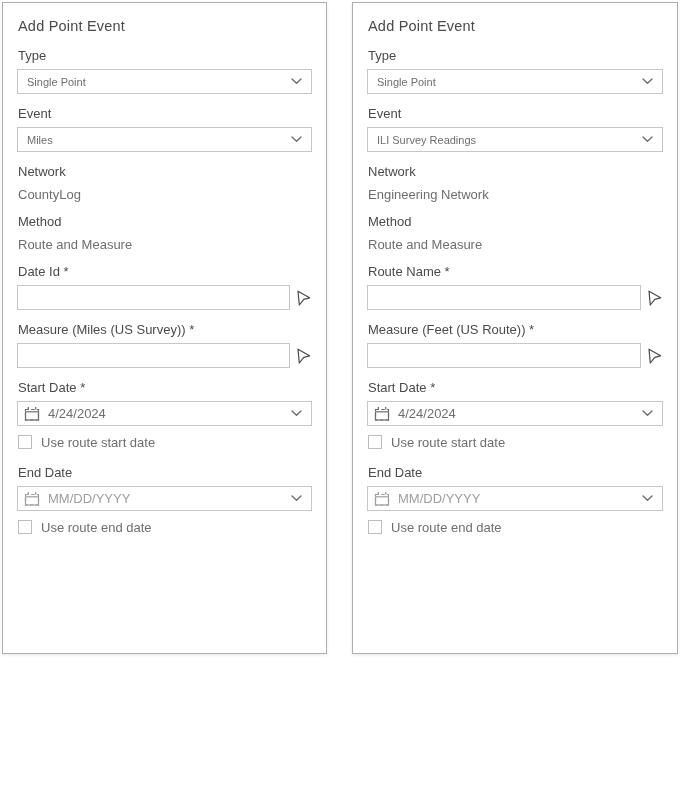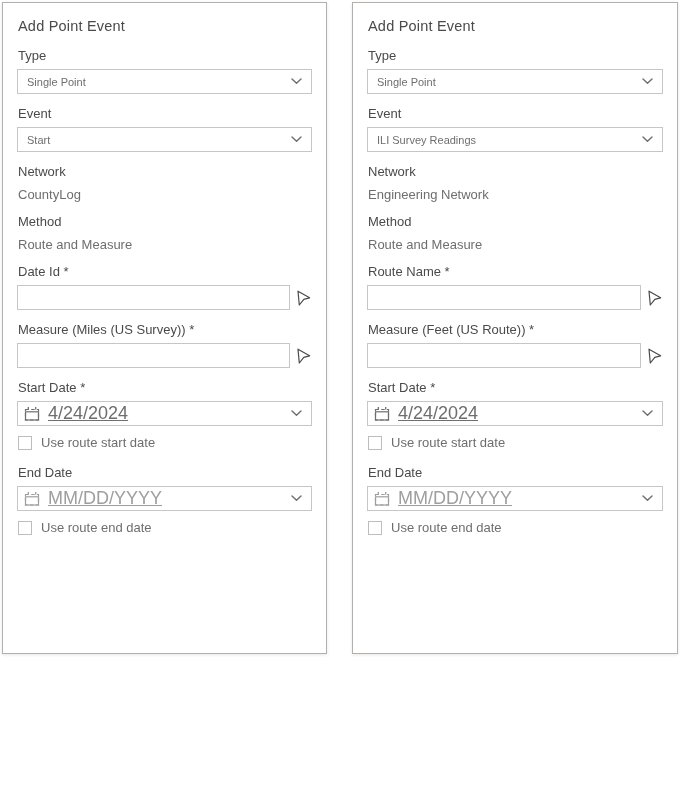--- a/index.html
+++ b/index.html
@@ -83,26 +83,26 @@
     height: 25px;
     border: 1px solid #c6c6c6;
     background: #fff;
     display: flex;
     align-items: center;
     padding: 0 9px 0 6px;
     margin-bottom: 9px;
     cursor: default;
   }
   .datebox .cal-icon { margin-right: 8px; display: flex; align-items: center; }
-  .datebox .date-text { font-size: 18px; color: #6e6e6e; flex: 1 1 auto; text-decoration: underline; }
+  .datebox .date-text { font-size: 13px; color: #6e6e6e; flex: 1 1 auto; }
   .datebox .date-text.placeholder { color: #9e9e9e; }
 
   .checkbox-row {
     display: flex;
-    align-items: flex-end;
+    align-items: flex-start;
     margin: 0 0 15px 1px;
   }
   .checkbox {
     width: 14px; height: 14px;
     border: 1px solid #bdbdbd;
     background: #fff;
     flex: 0 0 auto;
   }
   .checkbox-label {
     font-size: 13px;
@@ -123,21 +123,21 @@
       <span class="sel-text">Single Point</span>
       <span class="chevron">
         <svg width="11" height="7" viewBox="0 0 11 7">
             <path d="M1 1 L5.5 5.3 L10 1" fill="none" stroke="#6e6e6e" stroke-width="1.4" stroke-linecap="round" stroke-linejoin="round"></path>
           </svg>
       </span>
     </div>
 
     <div class="field-label">Event</div>
     <div class="selectbox">
-      <span class="sel-text">Start</span>
+      <span class="sel-text">Miles</span>
       <span class="chevron">
         <svg width="11" height="7" viewBox="0 0 11 7">
             <path d="M1 1 L5.5 5.3 L10 1" fill="none" stroke="#6e6e6e" stroke-width="1.4" stroke-linecap="round" stroke-linejoin="round"></path>
           </svg>
       </span>
     </div>
 
     <div class="field-label">Network</div>
     <div class="static-value">CountyLog</div>
 

